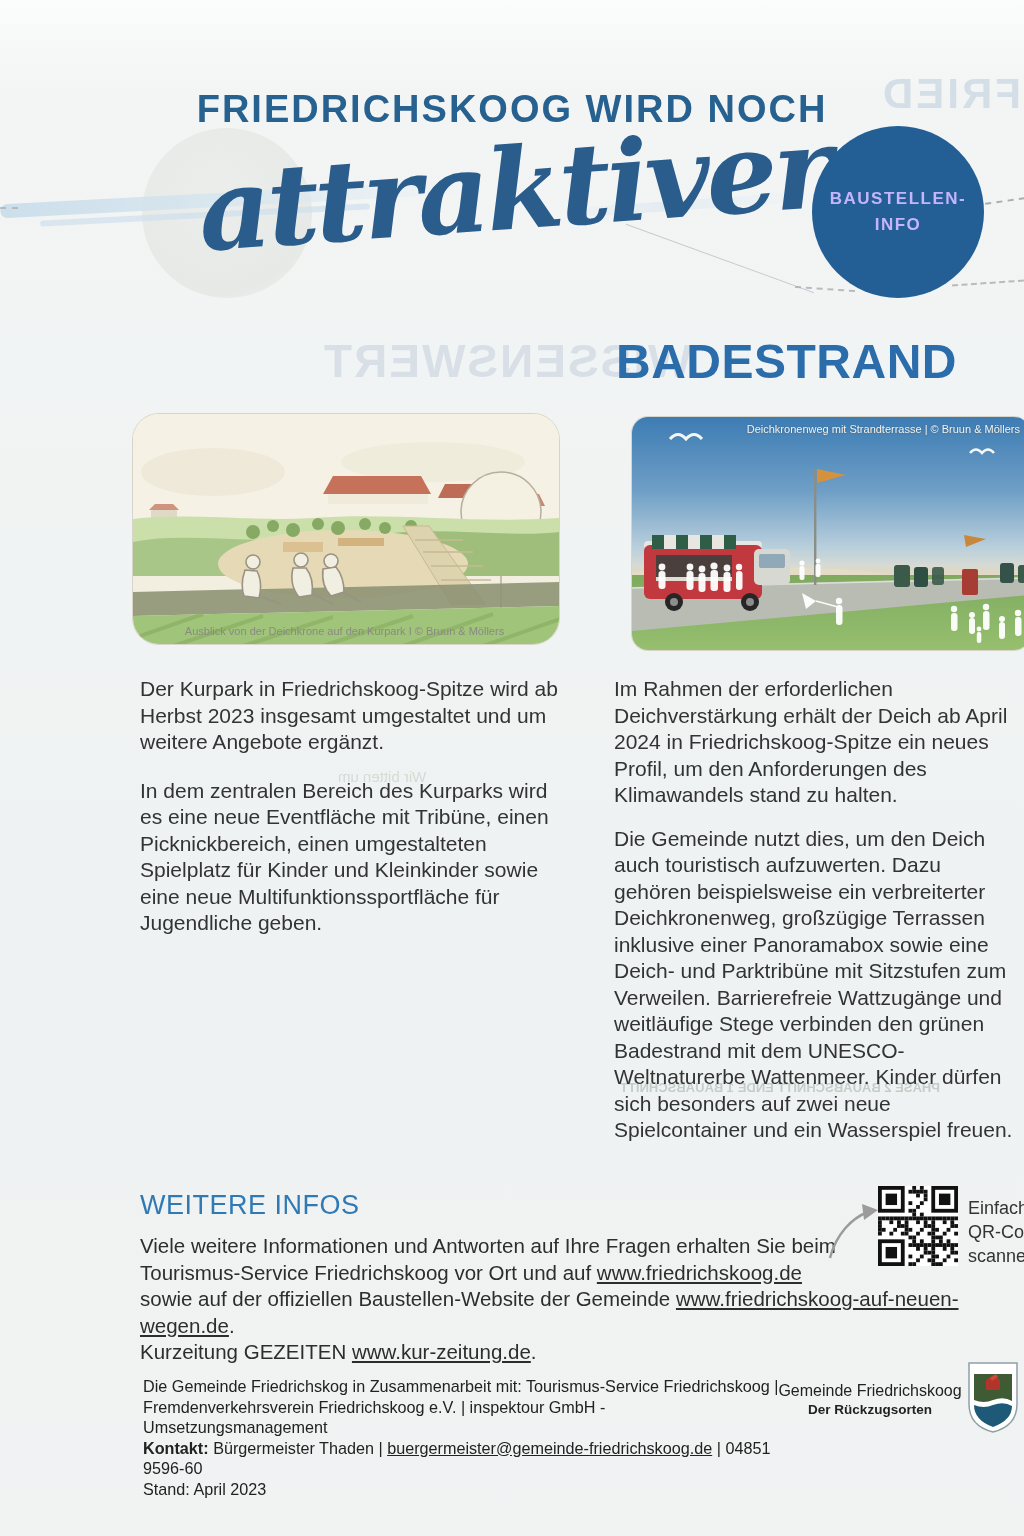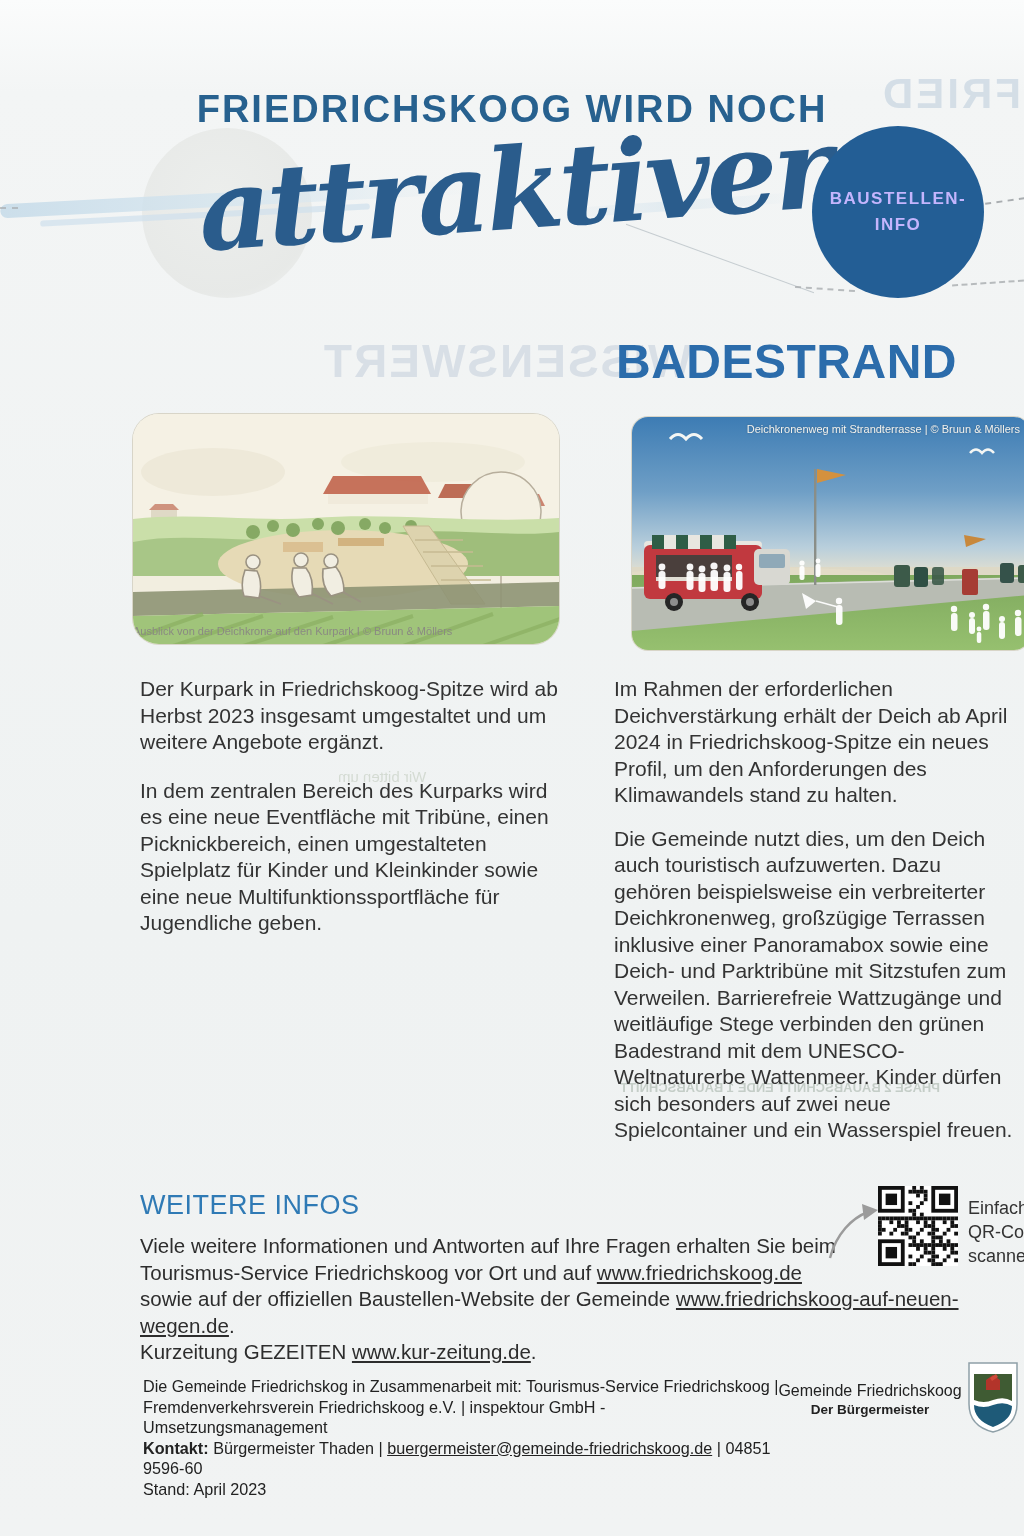--- a/index.html
+++ b/index.html
@@ -43,21 +43,21 @@
   
   .sec-h{position:absolute;margin:0;font-size:48px;font-weight:bold;color:#2b6cab;letter-spacing:.5px;}
   .h-kur{left:140px;top:334px;}
   .h-bad{left:616px;top:334px;}
   
   .img-card{position:absolute;overflow:hidden;box-shadow:0 0 0 1px #d8d5c8;}
   .card-kur{left:133px;top:414px;width:426px;height:230px;border-radius:26px;}
   .card-bad{left:632px;top:417px;width:398px;height:233px;border-radius:16px;}
   .img-card svg{display:block;}
   .cap{position:absolute;font-size:11px;}
-  .cap-kur{left:0;right:3px;bottom:7px;text-align:left;color:#8a8a82;}
+  .cap-kur{left:0;right:3px;bottom:7px;text-align:center;color:#8a8a82;}
   .cap-bad{top:6px;right:10px;color:#f2f2ee;text-shadow:0 0 2px rgba(40,60,80,.45);}
   
   .col{position:absolute;top:676px;font-size:21px;line-height:26.5px;color:#333;}
   .col-left{left:140px;width:428px;}
   .col-right{left:614px;width:400px;}
   .col p{margin:0 0 22px 0;}
   .col-right p{margin-bottom:17px;}
   
   .info-h{position:absolute;left:140px;top:1190px;margin:0;font-size:27px;font-weight:normal;
           color:#2f7ab5;letter-spacing:.5px;}
@@ -457,21 +457,21 @@
     <div>Die Gemeinde Friedrichskog in Zusammenarbeit mit: Tourismus-Service Friedrichskoog |</div>
     <div>Fremdenverkehrsverein Friedrichskoog e.V. | inspektour GmbH - Umsetzungsmanagement</div>
     <div>
       <span class="bold">Kontakt:</span><span> Bürgermeister Thaden | </span><a href="#">buergermeister@gemeinde-friedrichskoog.de</a><span> | 04851 9596-60</span>
     </div>
     <div>Stand: April 2023</div>
   </footer>
 
   <div class="org">
     <div class="org-name">Gemeinde Friedrichskoog</div>
-    <div class="org-role">Der Bürgermeister</div>
+    <div class="org-role">Der Rückzugsorten</div>
   </div>
 
   <div class="crest">
     <svg width="54" height="74" viewBox="0 0 54 74">
       <path d="M3,3 H51 V44 Q51,66 27,72 Q3,66 3,44 Z" fill="#ffffff" stroke="#8fa0a8" stroke-width="1.5"></path>
       <path d="M8,14 H46 V42 H8 Z" fill="#3f5b33"></path>
       <polygon points="20,30 34,30 34,20 27,15 20,20" fill="#b3342a"></polygon>
       <polygon points="24,18 30,14 32,17 26,21" fill="#cf4a3a"></polygon>
       <path d="M8,40 Q18,44 27,40 Q38,36 46,41 L46,46 Q38,41 27,45 Q18,49 8,45 Z" fill="#ffffff"></path>
       <path d="M8,45 Q18,49 27,45 Q38,41 46,46 Q46,60 27,67 Q8,60 8,45 Z" fill="#1e5a78"></path>

